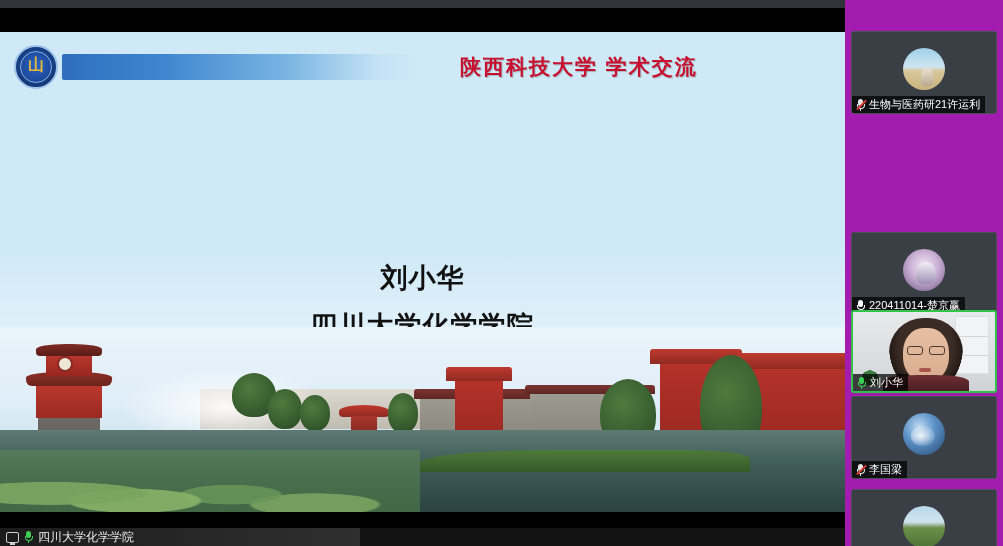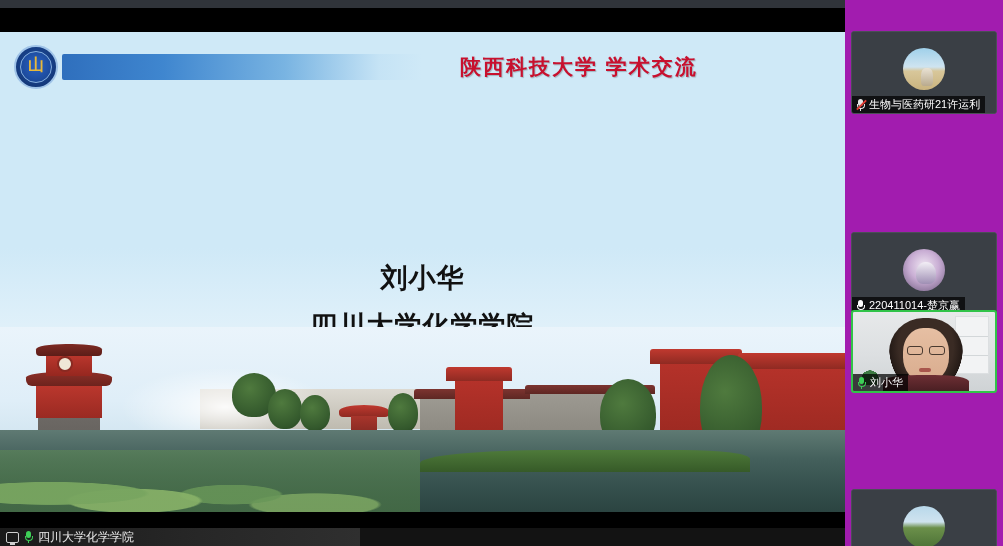--- a/index.html
+++ b/index.html
@@ -332,20 +332,33 @@
       <div class="namebar">
         <span class="mic on">
           <span class="cap"></span>
             <span class="arc"></span>
             <span class="stem"></span>
         </span>
         <span class="nb-text">刘小华</span>
       </div>
     </div>
 
+    <div class="tile" style="top:396px; height:83px;">
+      <div class="avatar-bg"></div>
+      <div class="avatar av-earth"></div>
+      <div class="namebar">
+        <span class="mic muted">
+          <span class="cap"></span>
+            <span class="arc"></span>
+            <span class="stem"></span>
+            <span class="slash"></span>
+        </span>
+        <span class="nb-text">李国梁</span>
+      </div>
+    </div>
 
     <div class="tile" style="top:489px; height:83px;">
       <div class="avatar-bg"></div>
       <div class="avatar av-land"></div>
     </div>
 
   </div>
 </div>
 
 </body></html>

